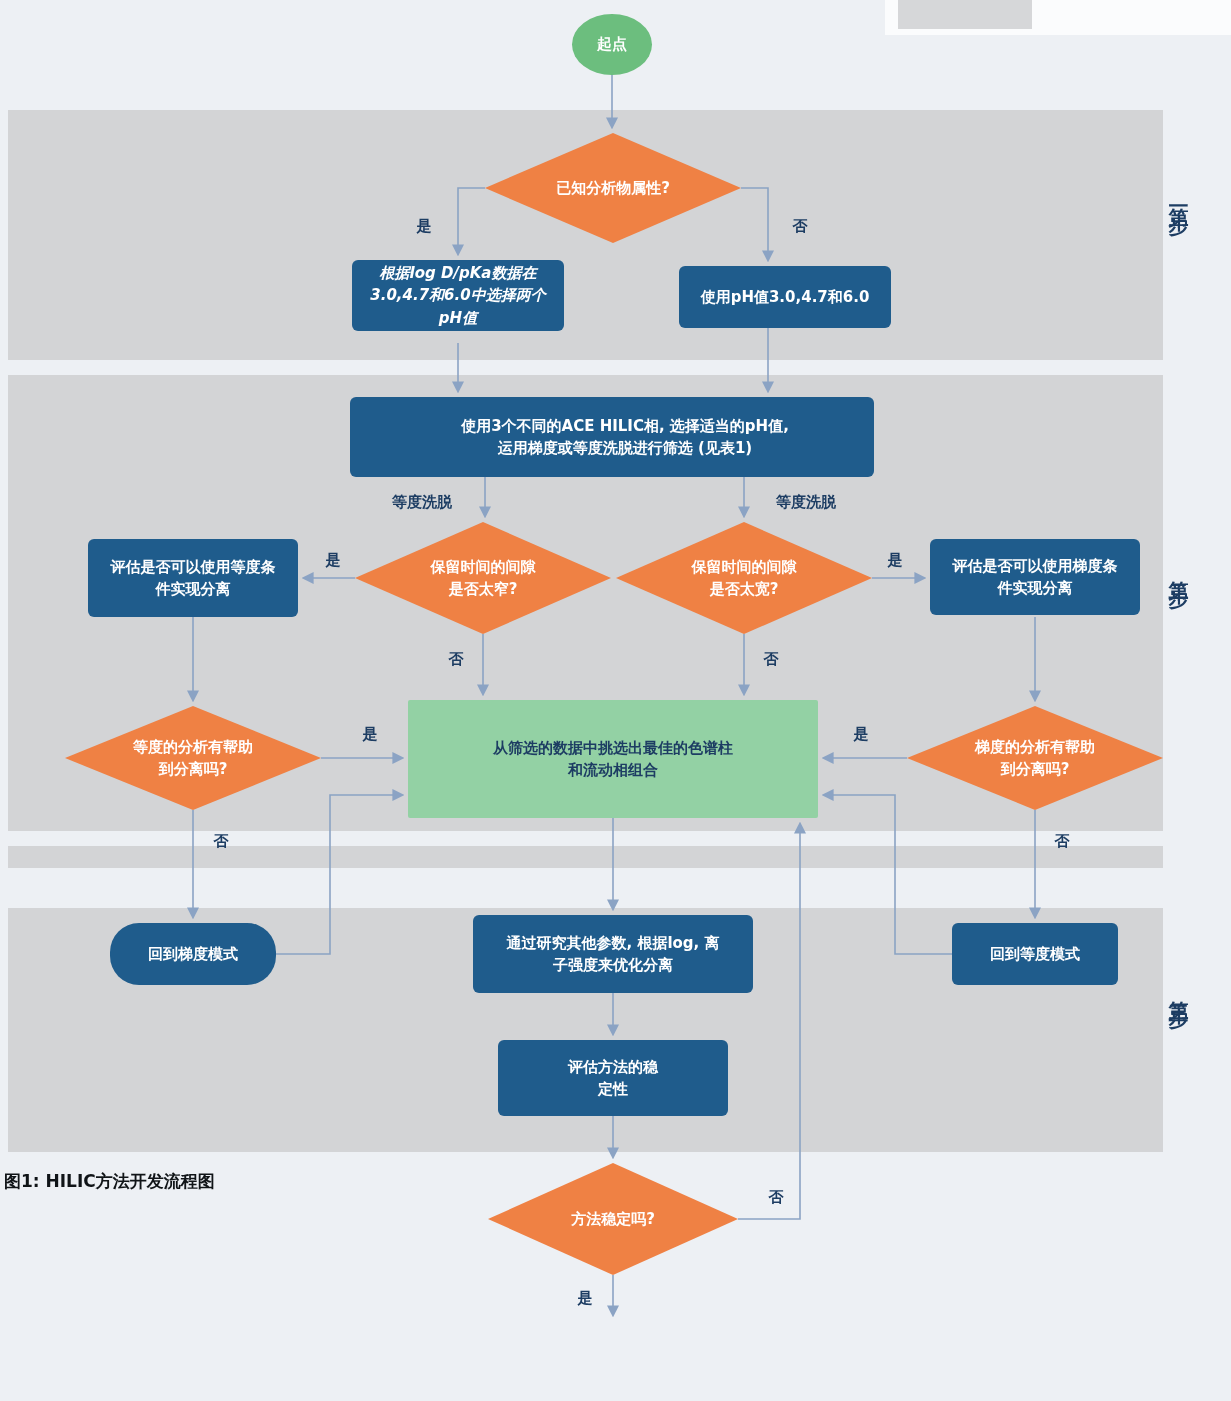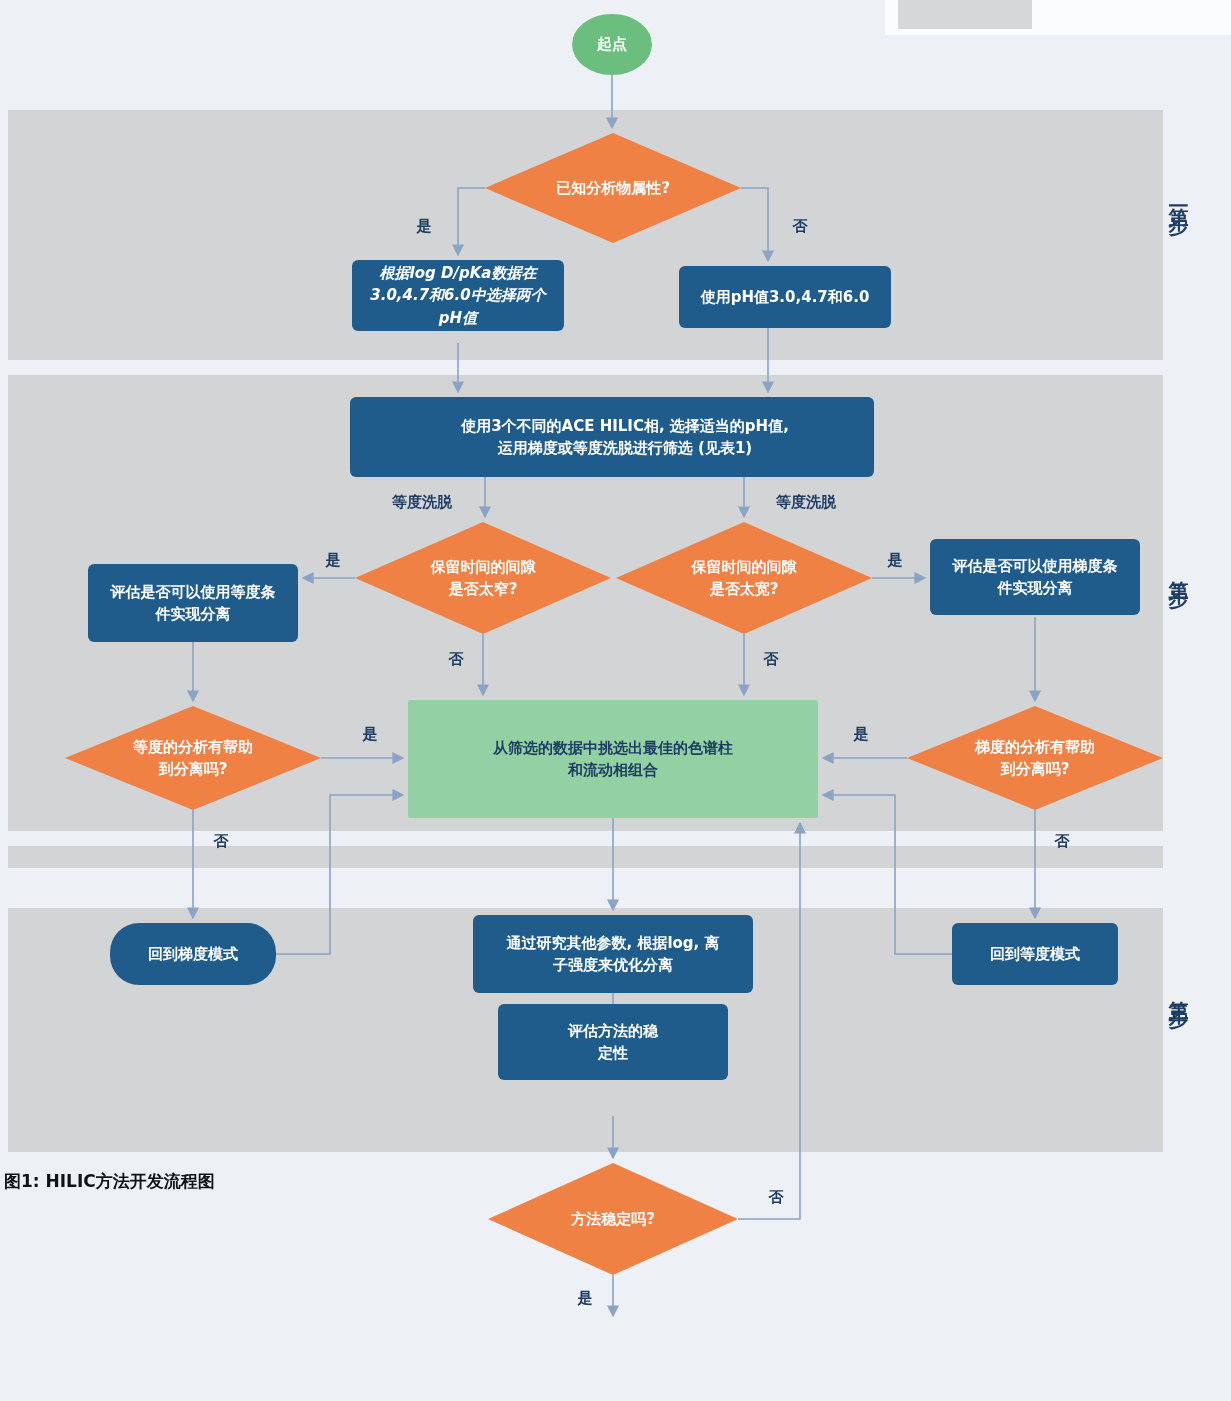--- a/index.html
+++ b/index.html
@@ -116,21 +116,21 @@
   <div class="node diamond" style="left:355px;top:522px;width:256px;height:112px;">
     <span>保留时间的间隙
 是否太窄?</span>
   </div>
 
   <div class="node diamond" style="left:616px;top:522px;width:256px;height:112px;">
     <span>保留时间的间隙
 是否太宽?</span>
   </div>
 
-  <div class="node box" style="left:88px;top:539px;width:210px;height:78px;margin-top:25px;">
+  <div class="node box" style="left:88px;top:539px;width:210px;height:78px;">
     <span>评估是否可以使用等度条
 件实现分离</span>
   </div>
 
   <div class="node box" style="left:930px;top:539px;width:210px;height:76px;">
     <span>评估是否可以使用梯度条
 件实现分离</span>
   </div>
 
   <div class="node diamond" style="left:65px;top:706px;width:256px;height:104px;">
@@ -154,21 +154,21 @@
 
   <div class="node box" style="left:473px;top:915px;width:280px;height:78px;">
     <span>通过研究其他参数, 根据log, 离
 子强度来优化分离</span>
   </div>
 
   <div class="node box" style="left:952px;top:923px;width:166px;height:62px;justify-content:center;">
     <span>回到等度模式</span>
   </div>
 
-  <div class="node box" style="left:498px;top:1004px;width:230px;height:76px;">
+  <div class="node box" style="left:498px;top:1040px;width:230px;height:76px;">
     <span>评估方法的稳
 定性</span>
   </div>
 
   <div class="node diamond" style="left:488px;top:1163px;width:250px;height:112px;">
     <span>方法稳定吗?</span>
   </div>
 
 
   <div class="elabel" style="left:424px;top:217px;">是</div>

